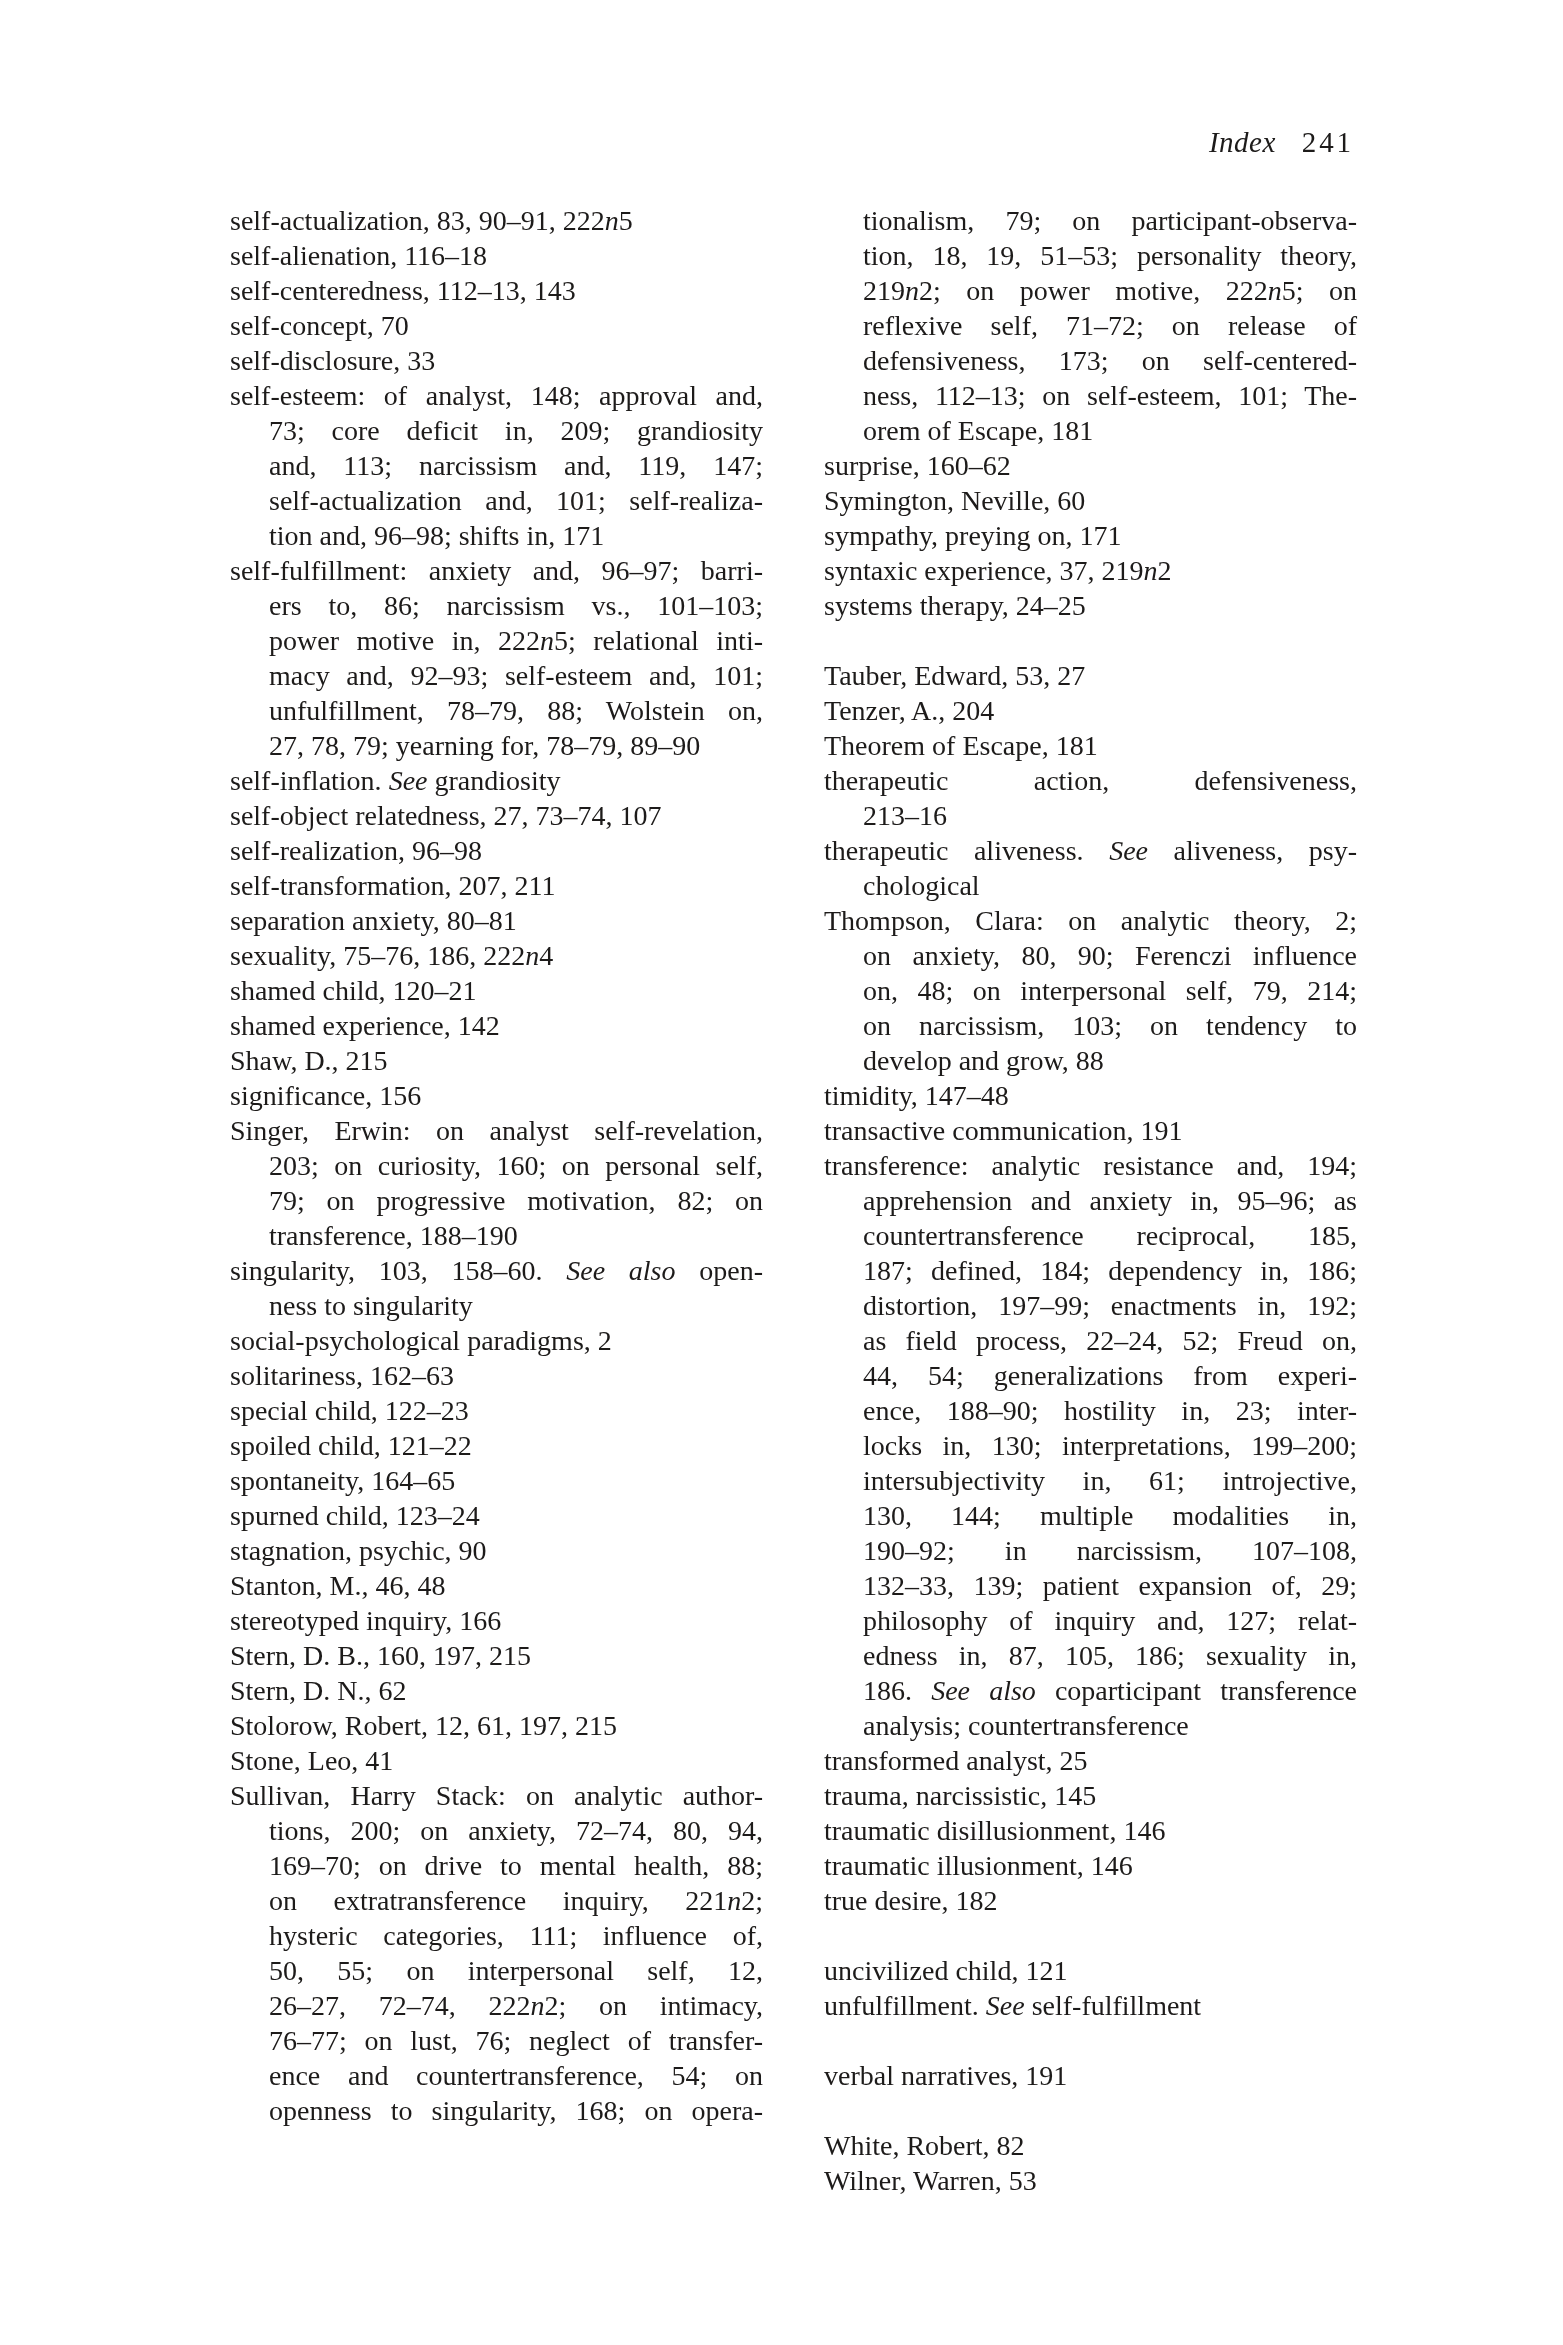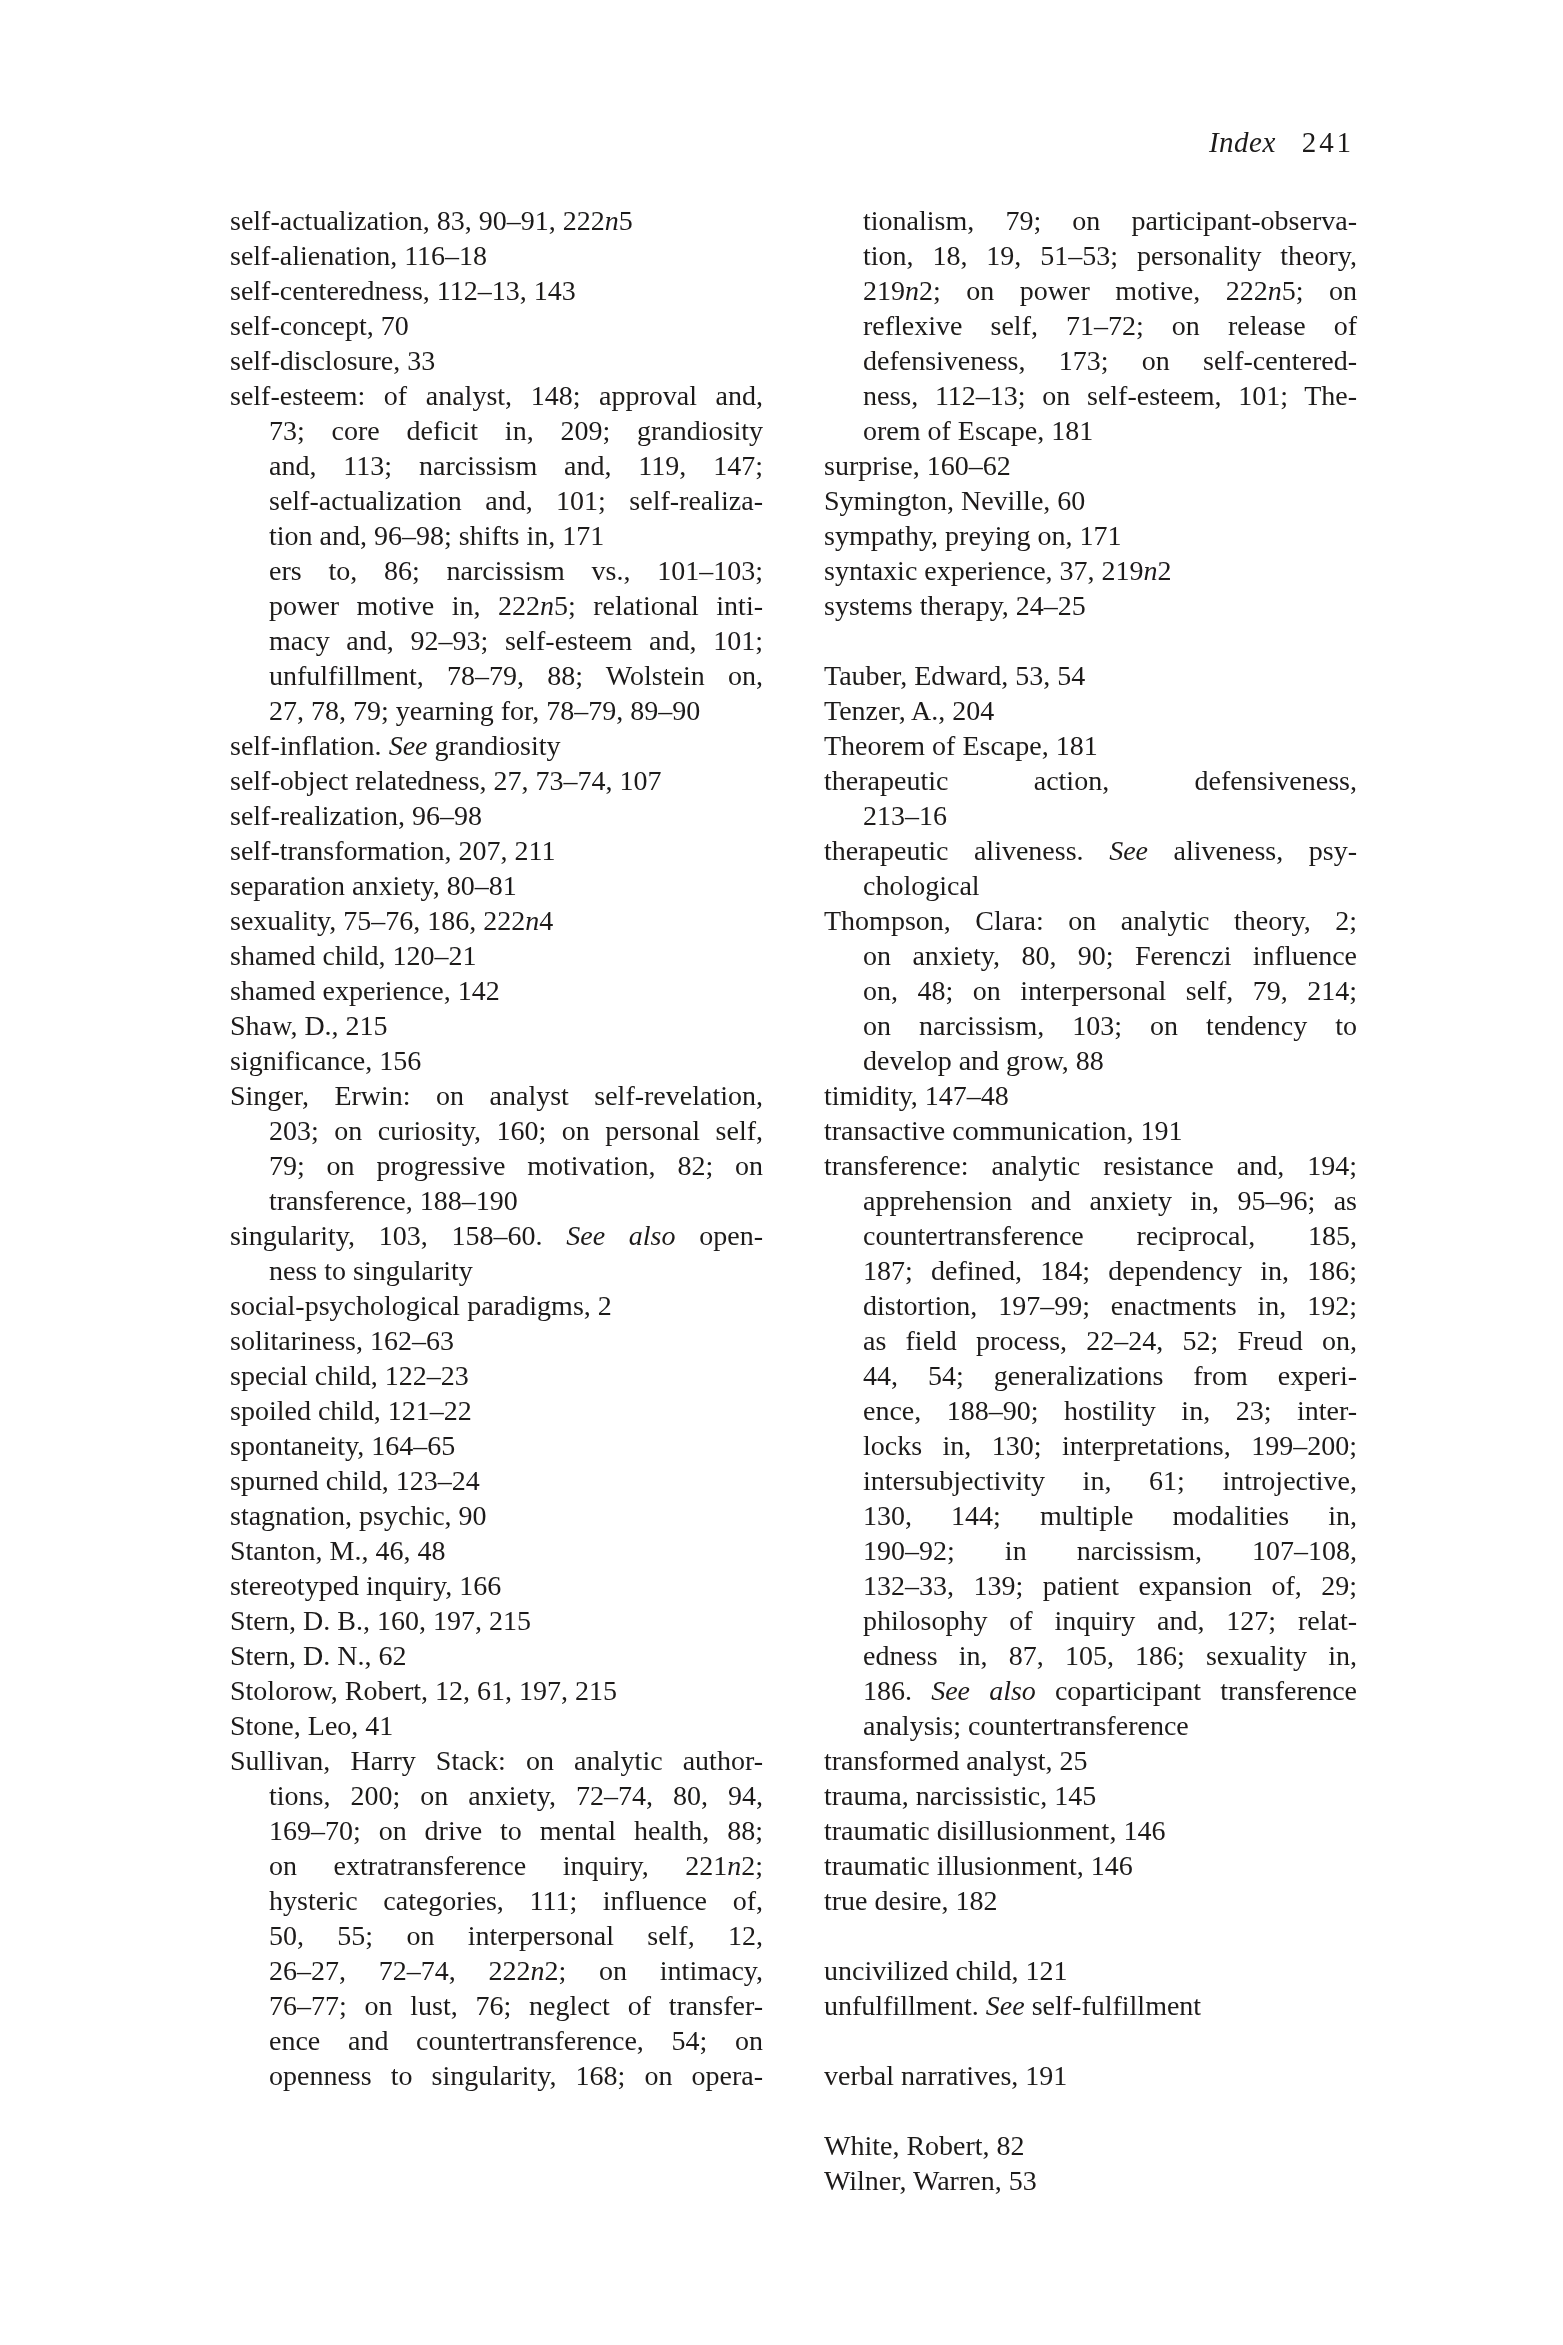--- a/index.html
+++ b/index.html
@@ -55,20 +55,21 @@
       <div class="line">self-actualization, 83, 90–91, 222<i>n</i>5</div>
       <div class="line">self-alienation, 116–18</div>
       <div class="line">self-centeredness, 112–13, 143</div>
       <div class="line">self-concept, 70</div>
       <div class="line">self-disclosure, 33</div>
       <div class="line fill">self-esteem: of analyst, 148; approval and,</div>
       <div class="line ind fill">73; core deficit in, 209; grandiosity</div>
       <div class="line ind fill">and, 113; narcissism and, 119, 147;</div>
       <div class="line ind fill">self-actualization and, 101; self-realiza-</div>
       <div class="line ind">tion and, 96–98; shifts in, 171</div>
+      <div class="line fill">self-fulfillment: anxiety and, 96–97; barri-</div>
       <div class="line ind fill">ers to, 86; narcissism vs., 101–103;</div>
       <div class="line ind fill">power motive in, 222<i>n</i>5; relational inti-</div>
       <div class="line ind fill">macy and, 92–93; self-esteem and, 101;</div>
       <div class="line ind fill">unfulfillment, 78–79, 88; Wolstein on,</div>
       <div class="line ind">27, 78, 79; yearning for, 78–79, 89–90</div>
       <div class="line">self-inflation. <i>See</i> grandiosity</div>
       <div class="line">self-object relatedness, 27, 73–74, 107</div>
       <div class="line">self-realization, 96–98</div>
       <div class="line">self-transformation, 207, 211</div>
       <div class="line">separation anxiety, 80–81</div>
@@ -114,21 +115,21 @@
       <div class="line ind fill">reflexive self, 71–72; on release of</div>
       <div class="line ind fill">defensiveness, 173; on self-centered-</div>
       <div class="line ind fill">ness, 112–13; on self-esteem, 101; The-</div>
       <div class="line ind">orem of Escape, 181</div>
       <div class="line">surprise, 160–62</div>
       <div class="line">Symington, Neville, 60</div>
       <div class="line">sympathy, preying on, 171</div>
       <div class="line">syntaxic experience, 37, 219<i>n</i>2</div>
       <div class="line">systems therapy, 24–25</div>
       <div class="gap"></div>
-      <div class="line">Tauber, Edward, 53, 54</div>
+      <div class="line">Tauber, Edward, 53, 27</div>
       <div class="line">Tenzer, A., 204</div>
       <div class="line">Theorem of Escape, 181</div>
       <div class="line fill">therapeutic action, defensiveness,</div>
       <div class="line ind">213–16</div>
       <div class="line fill">therapeutic aliveness. <i>See</i> aliveness, psy-</div>
       <div class="line ind">chological</div>
       <div class="line fill">Thompson, Clara: on analytic theory, 2;</div>
       <div class="line ind fill">on anxiety, 80, 90; Ferenczi influence</div>
       <div class="line ind fill">on, 48; on interpersonal self, 79, 214;</div>
       <div class="line ind fill">on narcissism, 103; on tendency to</div>

